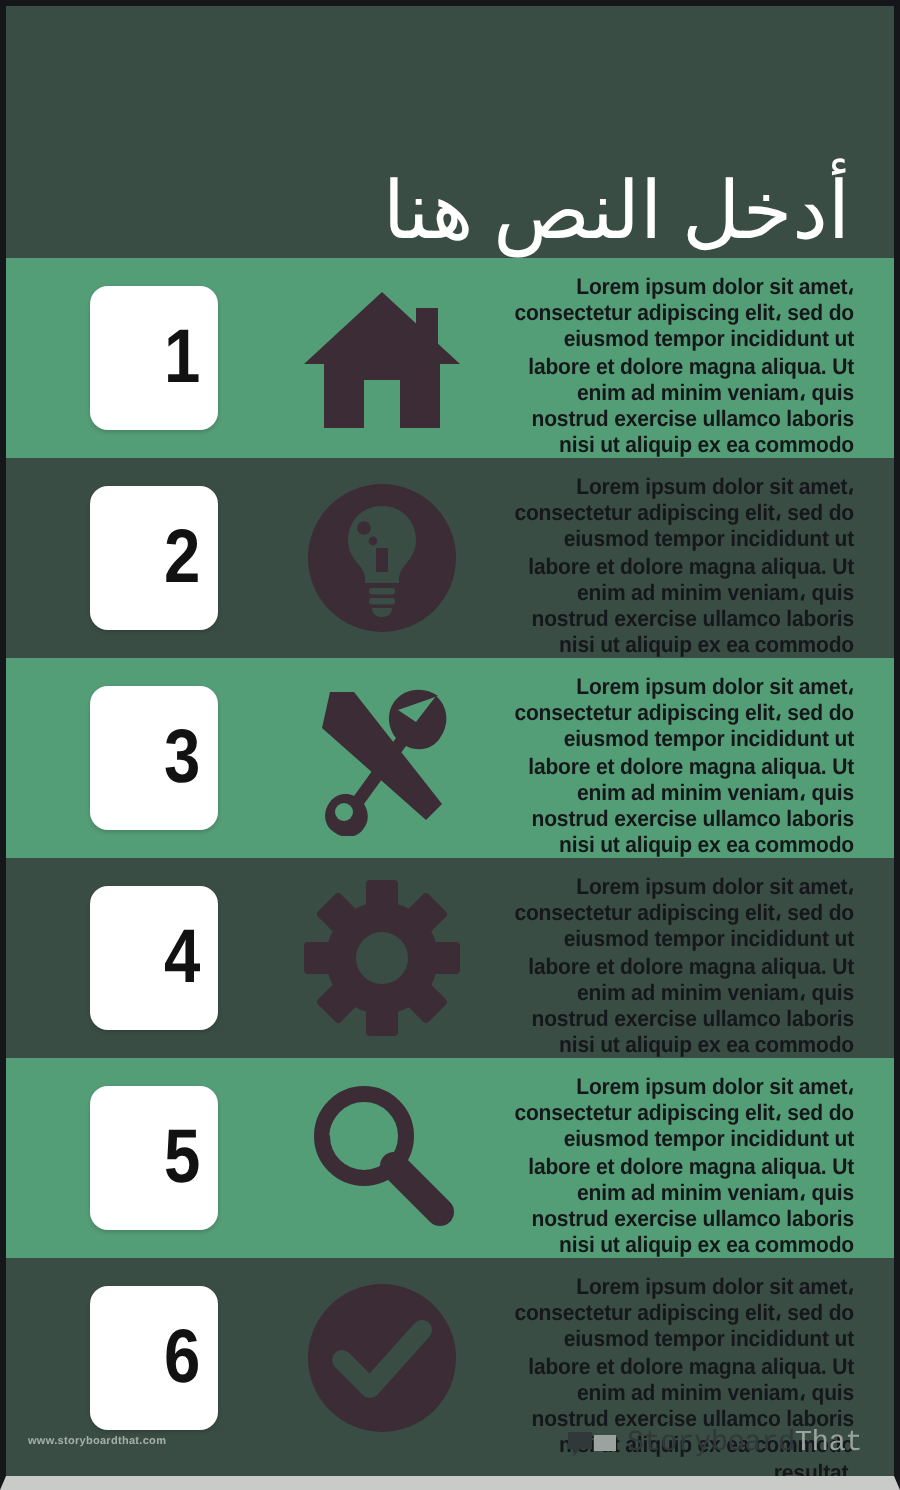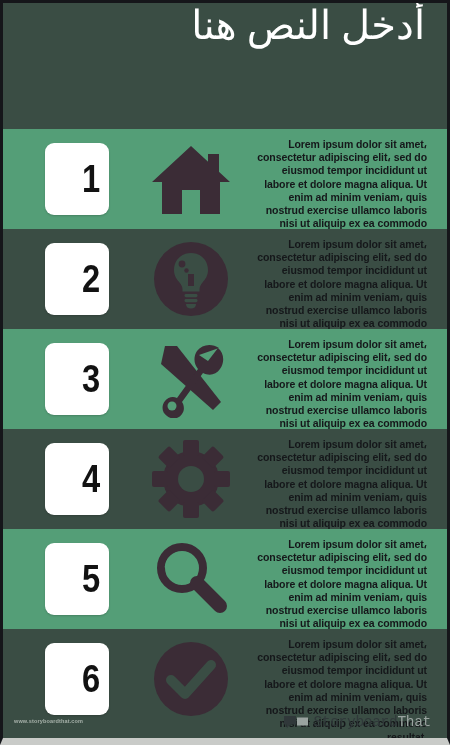--- a/index.html
+++ b/index.html
@@ -36,21 +36,21 @@
 
   
   .header {
     position: absolute;
     left: 0;
     top: 0;
     width: 444px;
     height: 126px;
     background: #3a4d44;
     display: flex;
-    align-items: flex-start;
+    align-items: flex-end;
     justify-content: flex-end;
     box-sizing: border-box;
     padding-right: 22px;
   }
   .header-title {
     font-family: "Liberation Serif", "DejaVu Serif", serif;
     font-size: 40px;
     line-height: 1.15;
     color: #ffffff;
     direction: rtl;

